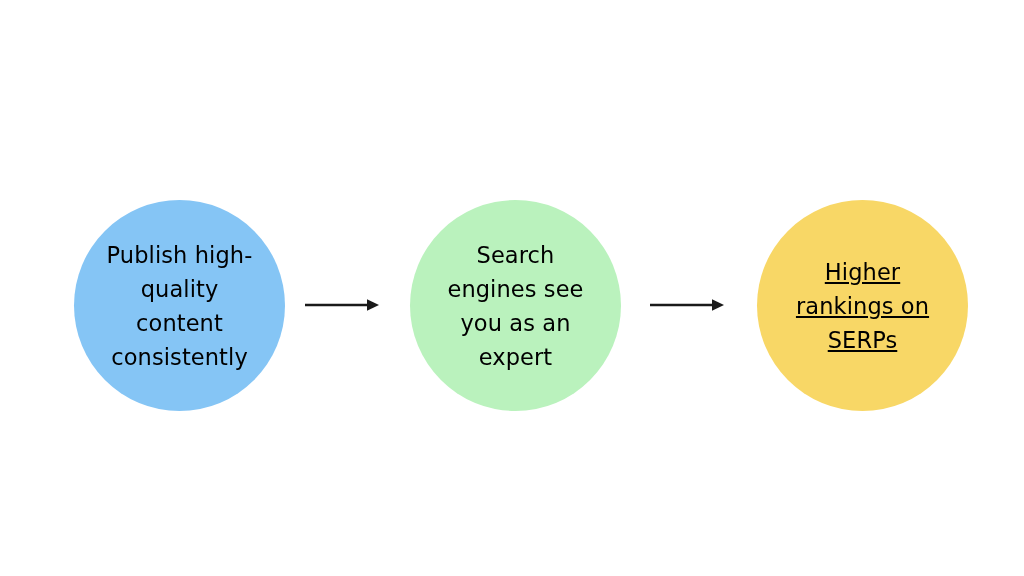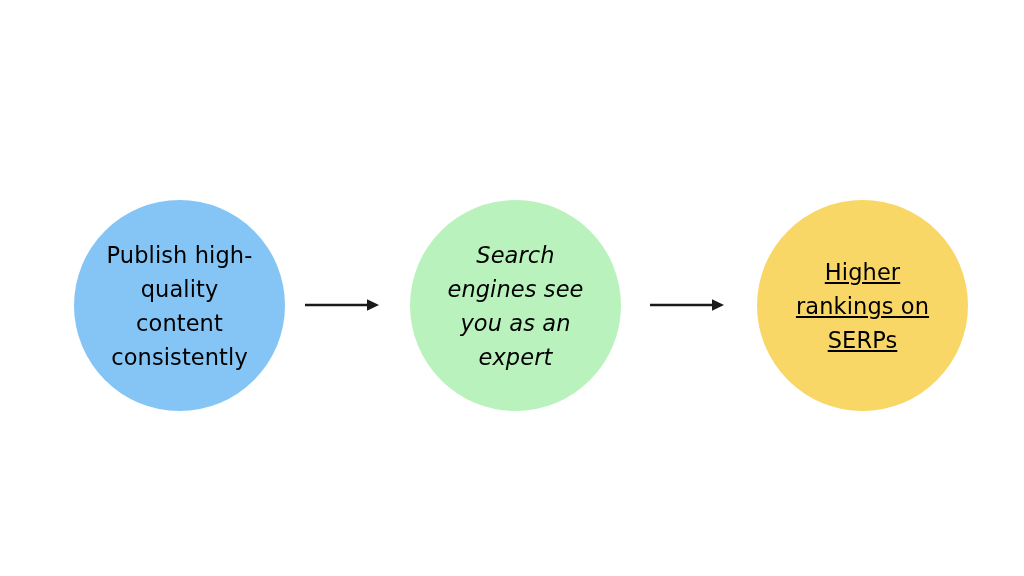--- a/index.html
+++ b/index.html
@@ -99,21 +99,21 @@
 consistently</div>
     </div>
 
     <div class="connector" id="connector-0">
       <svg width="86" height="28" viewBox="0 0 86 28" aria-hidden="true">
         <line x1="5" y1="14" x2="70" y2="14" stroke="#1a1a1a" stroke-width="2.4" stroke-linecap="butt"></line>
         <path d="M 67 8.2 L 79 14 L 67 19.8 Z" fill="#1a1a1a"></path>
       </svg>
     </div>
 
-    <div class="node" id="node-1" style="background: rgb(186, 242, 189); font-style: italic;">
+    <div class="node" id="node-1" style="background: rgb(186, 242, 189);">
       <div class="node-label" style="color: rgb(0, 0, 0);">Search
 engines see
 you as an
 expert</div>
     </div>
 
     <div class="connector" id="connector-1">
       <svg width="86" height="28" viewBox="0 0 86 28" aria-hidden="true">
         <line x1="5" y1="14" x2="70" y2="14" stroke="#1a1a1a" stroke-width="2.4" stroke-linecap="butt"></line>
         <path d="M 67 8.2 L 79 14 L 67 19.8 Z" fill="#1a1a1a"></path>

